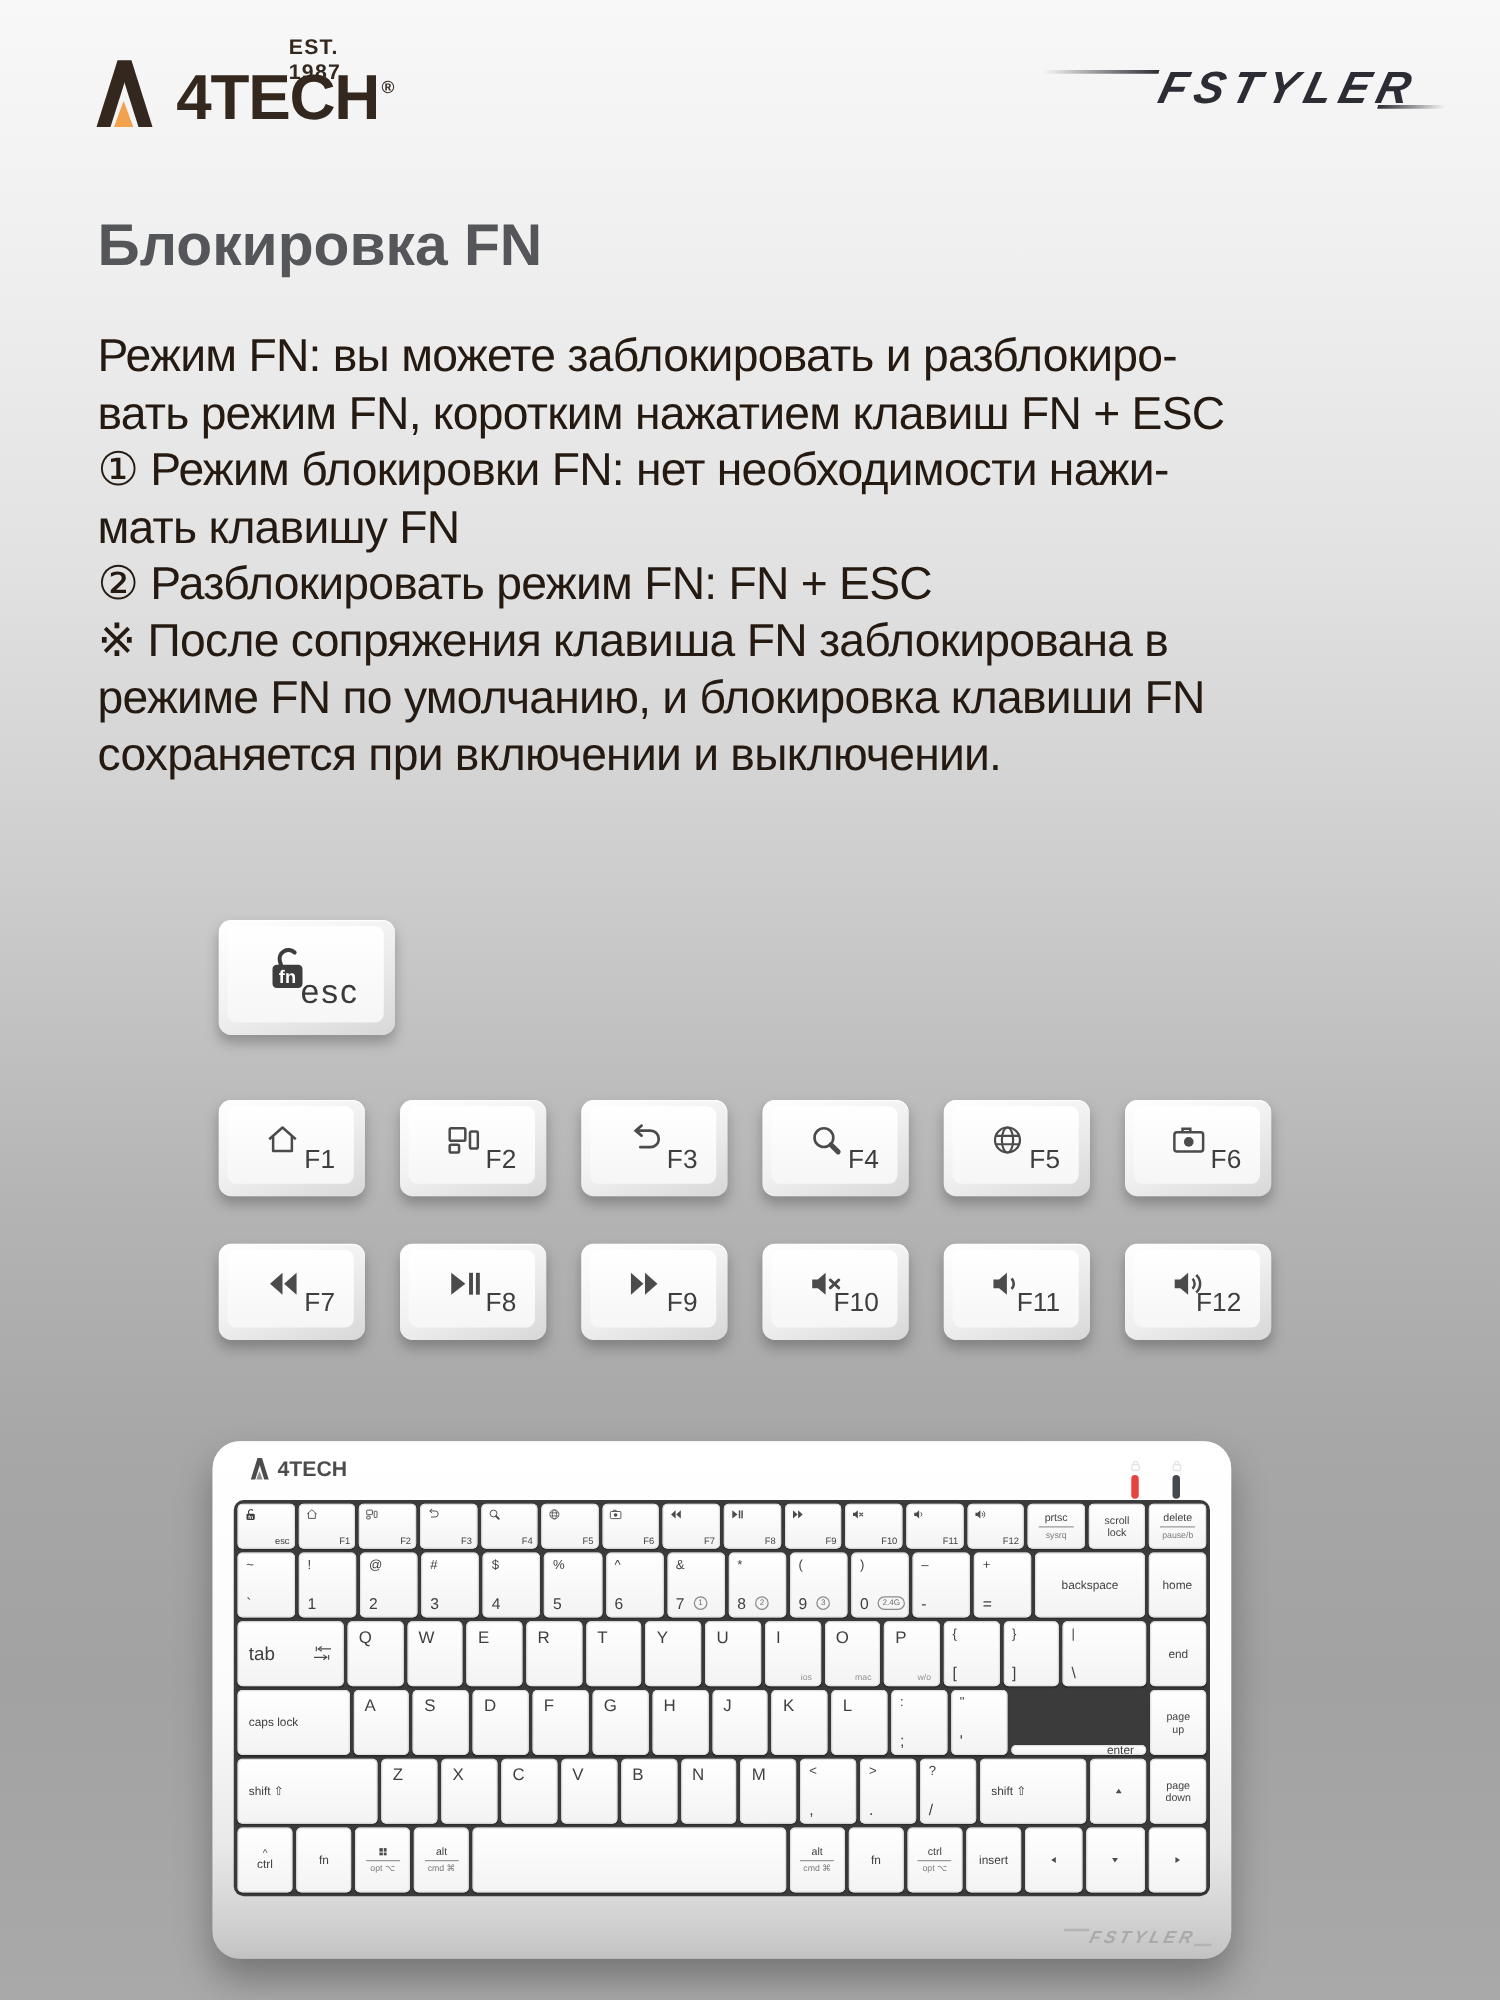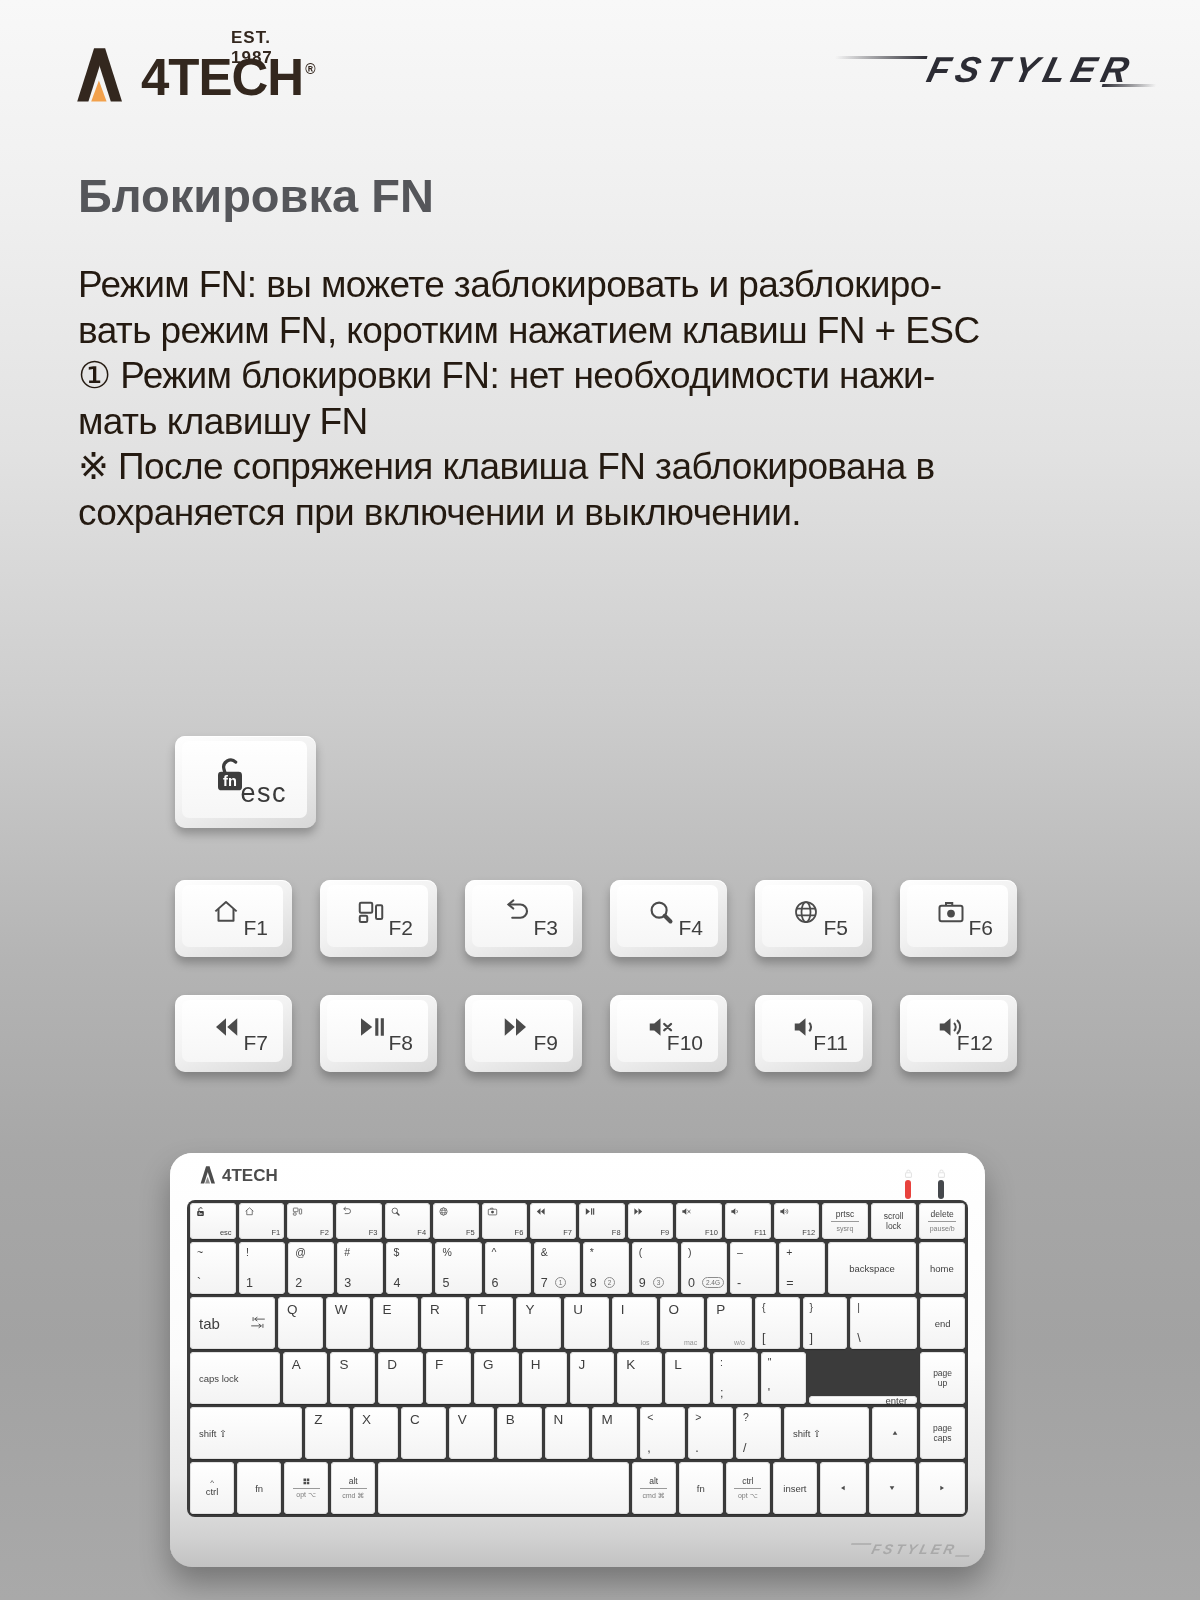--- a/index.html
+++ b/index.html
@@ -97,21 +97,23 @@
 
   <div class="fstyler">FSTYLER</div>
 
   <div class="title">Блокировка FN</div>
 
   <div class="para">
       <div class="pline">Режим FN: вы можете заблокировать и разблокиро-</div>
       <div class="pline">вать режим FN, коротким нажатием клавиш FN + ESC</div>
       <div class="pline">① Режим блокировки FN: нет необходимости нажи-</div>
       <div class="pline">мать клавишу FN</div>
+      <div class="pline">② Разблокировать режим FN: FN + ESC</div>
       <div class="pline">※ После сопряжения клавиша FN заблокирована в</div>
+      <div class="pline">режиме FN по умолчанию, и блокировка клавиши FN</div>
       <div class="pline">сохраняется при включении и выключении.</div>
     </div>
 
   <div class="bigkey esc-big">
     <div class="face">
       <span class="ico"><svg width="40" height="40" viewBox="0 0 26 26">
             <path d="M9 12 V8.6 A4.6 4.6 0 0 1 17.6 6.4" fill="none" stroke="#3d3d3d" stroke-width="2.1" stroke-linecap="round" transform="rotate(-16 13 9)"></path>
             <rect x="5.2" y="11.6" width="15.6" height="12" rx="2.2" fill="#3d3d3d"></rect>
             <text x="13" y="21" text-anchor="middle" font-size="9.5" font-weight="bold" fill="#ffffff" font-family="Liberation Sans, sans-serif">fn</text>
           </svg></span>
@@ -588,21 +590,21 @@
           <div class="k t-left" style="flex: 1.7 1 0%;">
             <span>shift ⇧</span>
           </div>
           <div class="k t-icon" style="flex: 1 1 0%;">
             <span style="line-height: 0;"><svg width="8" height="8" viewBox="0 0 24 24" fill="#4b4b4b">
                 <path d="M12 6 L19 17 L5 17 Z"></path>
               </svg></span>
           </div>
           <div class="k t-lines" style="flex: 1 1 0%;">
             <span>page</span>
-            <span>caps</span>
+            <span>down</span>
           </div>
         </div>
         <div class="krow">
           <div class="k t-ctrl" style="flex: 0.95 1 0%;">
             <span class="sup">^</span>
             <span class="cl">ctrl</span>
           </div>
           <div class="k t-center" style="flex: 0.95 1 0%;">
             <span>fn</span>
           </div>

